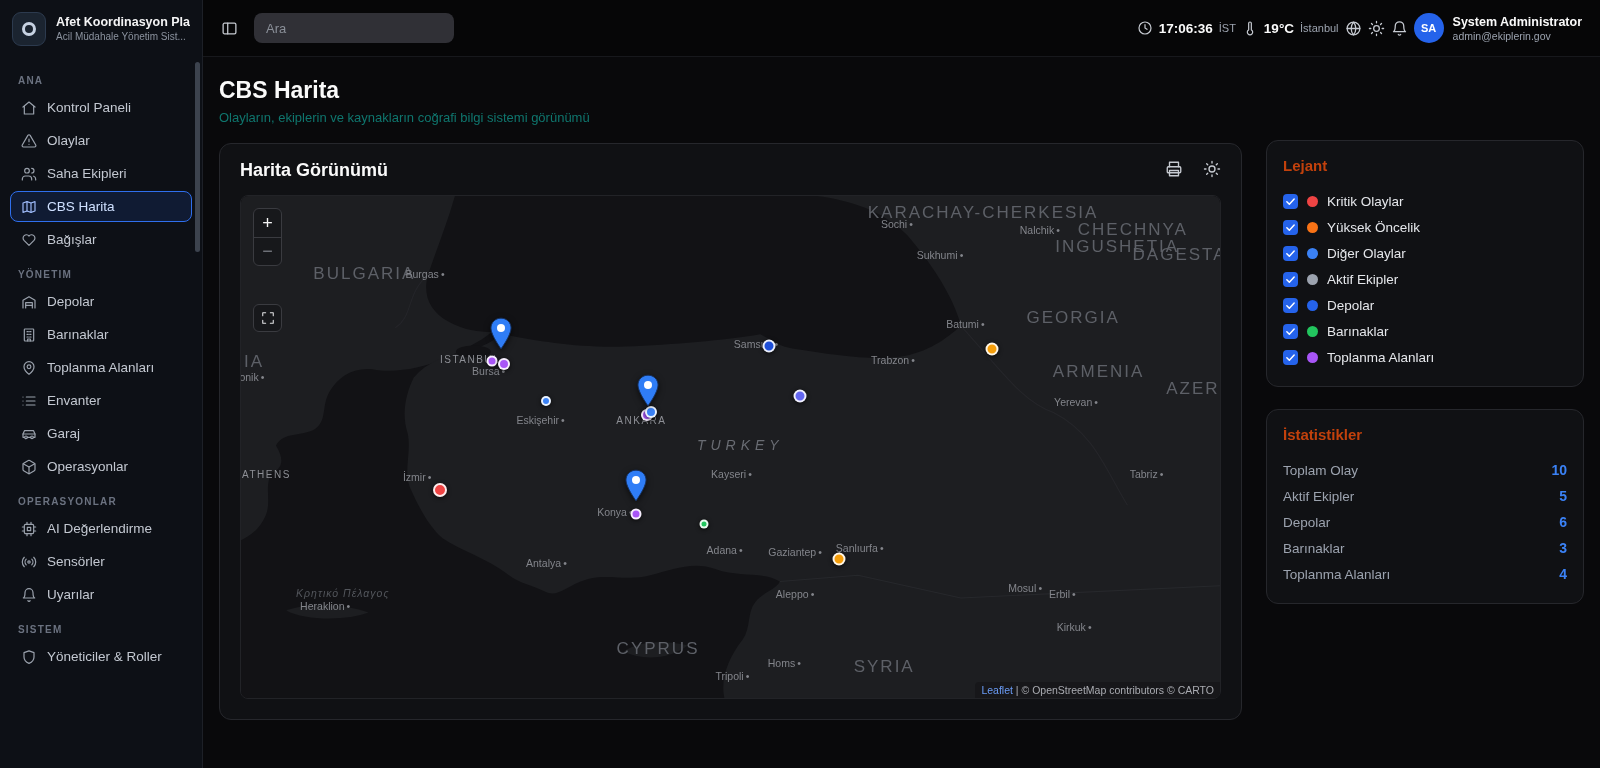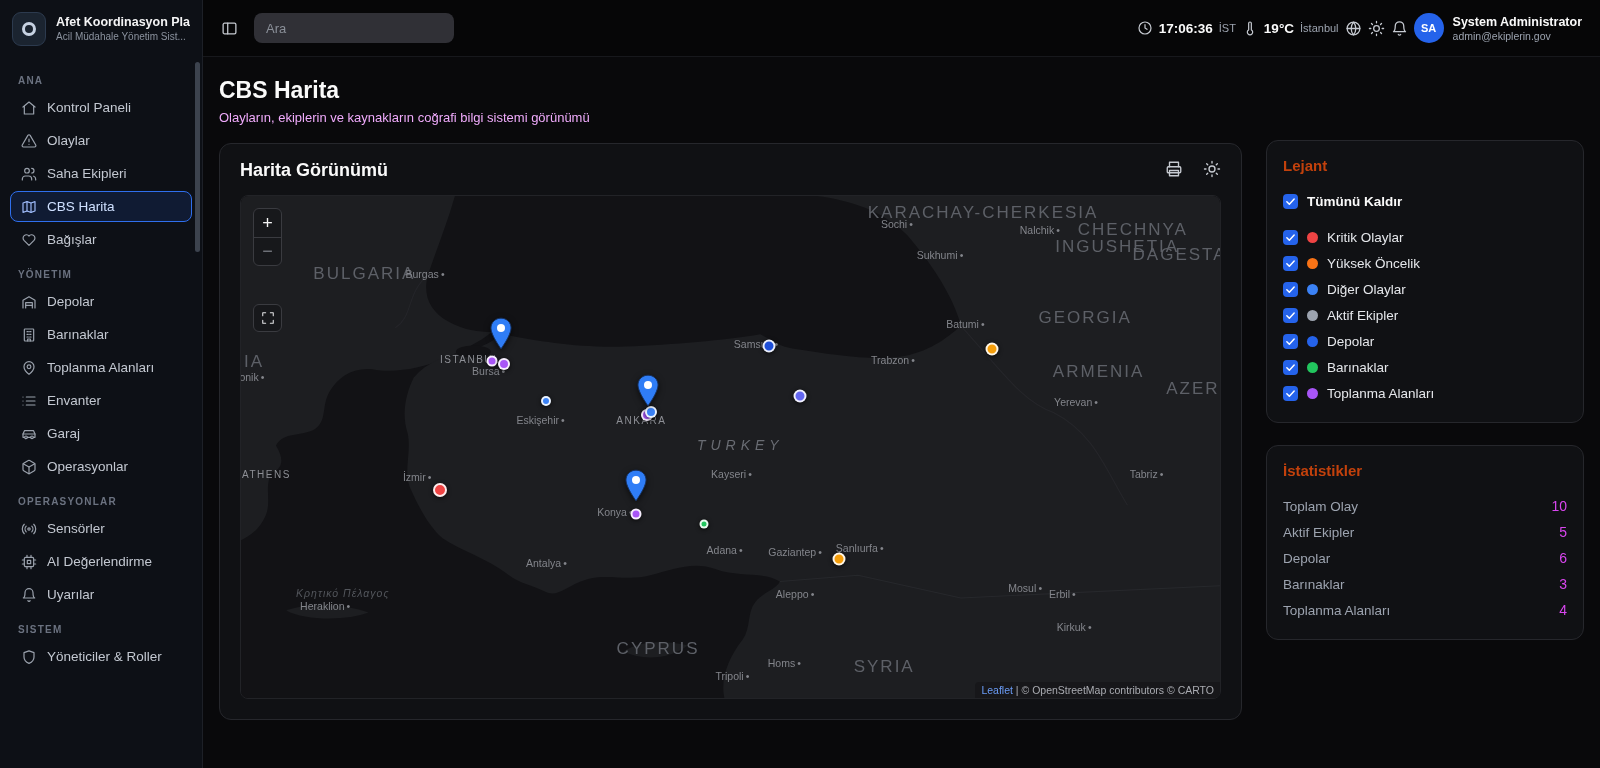--- a/index.html
+++ b/index.html
@@ -35,21 +35,21 @@
   .status-strong { font-size:13.5px; font-weight:700; color:#fafafa; }
   .status-dim { font-size:11px; color:#9ca3af; }
   .user-chip { display:flex; align-items:center; gap:9px; cursor:pointer; }
   .avatar { width:30px; height:30px; border-radius:50%; background:#2563eb; color:#fff; font-size:11px; font-weight:700; display:flex; align-items:center; justify-content:center; }
   .user-name { font-size:12.5px; font-weight:700; color:#fafafa; }
   .user-email { font-size:10.5px; color:#9ca3af; margin-top:1px; }
   
   .content { flex:1; min-height:0; display:flex; gap:24px; padding:14px 16px 48px; }
   .main-col { flex:1; min-width:0; display:flex; flex-direction:column; }
   .page-title { font-size:23px; font-weight:700; color:#fafafa; margin:6px 0 6px; }
-  .page-sub { font-size:13px; color:#f0abfc; margin-bottom:18px; }
+  .page-sub { font-size:13px; color:#0f766e; margin-bottom:18px; }
   .panel { background:#101114; border:1px solid #26272c; border-radius:12px; }
   .map-card { flex:1; min-height:0; padding:16px 20px 20px; display:flex; flex-direction:column; }
   .map-card-header { display:flex; align-items:flex-start; justify-content:space-between; margin-bottom:14px; }
   .map-card-title { font-size:18px; font-weight:700; color:#fafafa; }
   .map-actions { display:flex; gap:20px; }
   .map-actions .icon-btn { font-size:18px; }
   .map-wrap { position:relative; flex:1; min-height:0; border-radius:8px; overflow:hidden; background:#121215; border:1px solid #222327; cursor:grab; }
   .map-base { position:absolute; inset:0; width:100%; height:100%; }
   .map-label { position:absolute; transform:translate(-50%,-50%); white-space:nowrap; pointer-events:none; }
   .kind-country { color:#5d6067; font-size:17px; letter-spacing:2px; font-weight:500; }
@@ -70,21 +70,21 @@
   .side-panel { padding:16px; }
   .side-panel-title { font-size:15px; font-weight:700; color:#c2410c; margin-bottom:14px; }
   .legend-row { display:flex; align-items:center; gap:9px; height:26px; cursor:pointer; }
   .legend-row.first { margin-bottom:10px; }
   .checkbox { width:15px; height:15px; flex:none; border-radius:4px; background:#2563eb; display:flex; align-items:center; justify-content:center; }
   .legend-dot { width:11px; height:11px; flex:none; border-radius:50%; }
   .legend-label { font-size:13.5px; color:#e5e7eb; }
   .legend-label.bold { font-weight:700; color:#fafafa; }
   .stats-row { display:flex; align-items:center; justify-content:space-between; height:26px; }
   .stats-label { font-size:13.5px; color:#9ca3af; }
-  .stats-value { font-size:14px; font-weight:400; color:#d946ef; }
+  .stats-value { font-size:14px; font-weight:700; color:#3b82f6; }
 </style>
 </head>
 <body>
 
 <aside class="sidebar">
   <div class="sidebar-header">
     <div class="logo">
         <div class="logo-ring"></div>
       </div>
     <div class="app-titles">
@@ -200,35 +200,35 @@
             <path d="M3.3 7.1 12 12l8.7-4.9"></path>
             <path d="M12 22V12"></path>
           </svg>
         </span>
         <span>Operasyonlar</span>
       </div>
       <div class="section-label">OPERASYONLAR</div>
       <div class="nav-item">
         <span class="nav-icon">
           <svg viewBox="0 0 24 24" width="1em" height="1em" fill="none" stroke="currentColor" stroke-width="1.8" stroke-linecap="round" stroke-linejoin="round">
-            <circle cx="12" cy="12" r="1.8"></circle>
-            <path d="M7.8 16.2a6 6 0 0 1 0-8.4M16.2 7.8a6 6 0 0 1 0 8.4M4.9 19.1a10 10 0 0 1 0-14.2M19.1 4.9a10 10 0 0 1 0 14.2"></path>
-          </svg>
-        </span>
-        <span>Sensörler</span>
-      </div>
-      <div class="nav-item">
-        <span class="nav-icon">
-          <svg viewBox="0 0 24 24" width="1em" height="1em" fill="none" stroke="currentColor" stroke-width="1.8" stroke-linecap="round" stroke-linejoin="round">
             <rect x="5" y="5" width="14" height="14" rx="2"></rect>
             <rect x="9.5" y="9.5" width="5" height="5"></rect>
             <path d="M9 2v3M15 2v3M9 19v3M15 19v3M2 9h3M2 15h3M19 9h3M19 15h3"></path>
           </svg>
         </span>
         <span>AI Değerlendirme</span>
+      </div>
+      <div class="nav-item">
+        <span class="nav-icon">
+          <svg viewBox="0 0 24 24" width="1em" height="1em" fill="none" stroke="currentColor" stroke-width="1.8" stroke-linecap="round" stroke-linejoin="round">
+            <circle cx="12" cy="12" r="1.8"></circle>
+            <path d="M7.8 16.2a6 6 0 0 1 0-8.4M16.2 7.8a6 6 0 0 1 0 8.4M4.9 19.1a10 10 0 0 1 0-14.2M19.1 4.9a10 10 0 0 1 0 14.2"></path>
+          </svg>
+        </span>
+        <span>Sensörler</span>
       </div>
       <div class="nav-item">
         <span class="nav-icon">
           <svg viewBox="0 0 24 24" width="1em" height="1em" fill="none" stroke="currentColor" stroke-width="1.8" stroke-linecap="round" stroke-linejoin="round">
             <path d="M18 8.5a6 6 0 0 0-12 0c0 6.5-2.5 8-2.5 8h17s-2.5-1.5-2.5-8"></path>
             <path d="M10.3 20.5a2 2 0 0 0 3.4 0"></path>
           </svg>
         </span>
         <span>Uyarılar</span>
       </div>
@@ -352,21 +352,21 @@
           <div id="mapLabels" style="position:absolute;inset:0;">
               <span class="map-label kind-country" style="left: 12.6%; top: 15.6%;">BULGARIA</span>
               <span class="map-label kind-city" style="left: 18.8%; top: 15.6%;">Burgas •</span>
               <span class="map-label kind-city" style="left: 67%; top: 5.6%;">Sochi •</span>
               <span class="map-label kind-country" style="left: 75.8%; top: 3.4%;">KARACHAY-CHERKESIA</span>
               <span class="map-label kind-city" style="left: 81.6%; top: 6.7%;">Nalchik •</span>
               <span class="map-label kind-country" style="left: 91.1%; top: 6.7%;">CHECHNYA</span>
               <span class="map-label kind-country" style="left: 89.5%; top: 10.1%;">INGUSHETIA</span>
               <span class="map-label kind-country" style="left: 96.6%; top: 11.8%;">DAGESTAN</span>
               <span class="map-label kind-city" style="left: 71.4%; top: 11.8%;">Sukhumi •</span>
-              <span class="map-label kind-country" style="left: 85%; top: 24.4%; margin-left: 12px;">GEORGIA</span>
+              <span class="map-label kind-country" style="left: 85%; top: 24.4%;">GEORGIA</span>
               <span class="map-label kind-city" style="left: 74%; top: 25.4%;">Batumi •</span>
               <span class="map-label kind-country" style="left: 87.6%; top: 35%;">ARMENIA</span>
               <span class="map-label kind-country" style="left: 98.6%; top: 38.5%;">AZERBA</span>
               <span class="map-label kind-city" style="left: 85.3%; top: 41%;">Yerevan •</span>
               <span class="map-label kind-city" style="left: 52.6%; top: 29.5%;">Samsun •</span>
               <span class="map-label kind-city" style="left: 66.6%; top: 32.6%;">Trabzon •</span>
               <span class="map-label kind-city-caps" style="left: 23.4%; top: 32.4%;">ISTANBUL</span>
               <span class="map-label kind-city" style="left: 25.3%; top: 34.9%;">Bursa •</span>
               <span class="map-label kind-city" style="left: 30.6%; top: 44.6%;">Eskişehir •</span>
               <span class="map-label kind-city-caps" style="left: 40.9%; top: 44.6%;">ANKARA</span>
@@ -434,28 +434,20 @@
             <span class="leaflet-link">Leaflet</span><span> | © OpenStreetMap contributors © CARTO</span>
           </div>
         </div>
       </section>
     </div>
 
     <div class="right-col">
       <section class="panel side-panel">
         <div class="side-panel-title">Lejant</div>
         <div id="legendRows">
-            <div class="legend-row first">
-              <span class="checkbox">
-                <svg viewBox="0 0 24 24" width="11" height="11" fill="none" stroke="#fff" stroke-width="3.2" stroke-linecap="round" stroke-linejoin="round">
-                  <path d="M4 12.5 9.5 18 20 6.5"></path>
-                </svg>
-              </span>
-              <span class="legend-label bold">Tümünü Kaldır</span>
-            </div>
             <div class="legend-row">
               <span class="checkbox">
                 <svg viewBox="0 0 24 24" width="11" height="11" fill="none" stroke="#fff" stroke-width="3.2" stroke-linecap="round" stroke-linejoin="round">
                   <path d="M4 12.5 9.5 18 20 6.5"></path>
                 </svg>
               </span>
               <span class="legend-dot" style="background: rgb(239, 68, 68);"></span>
               <span class="legend-label">Kritik Olaylar</span>
             </div>
             <div class="legend-row">

